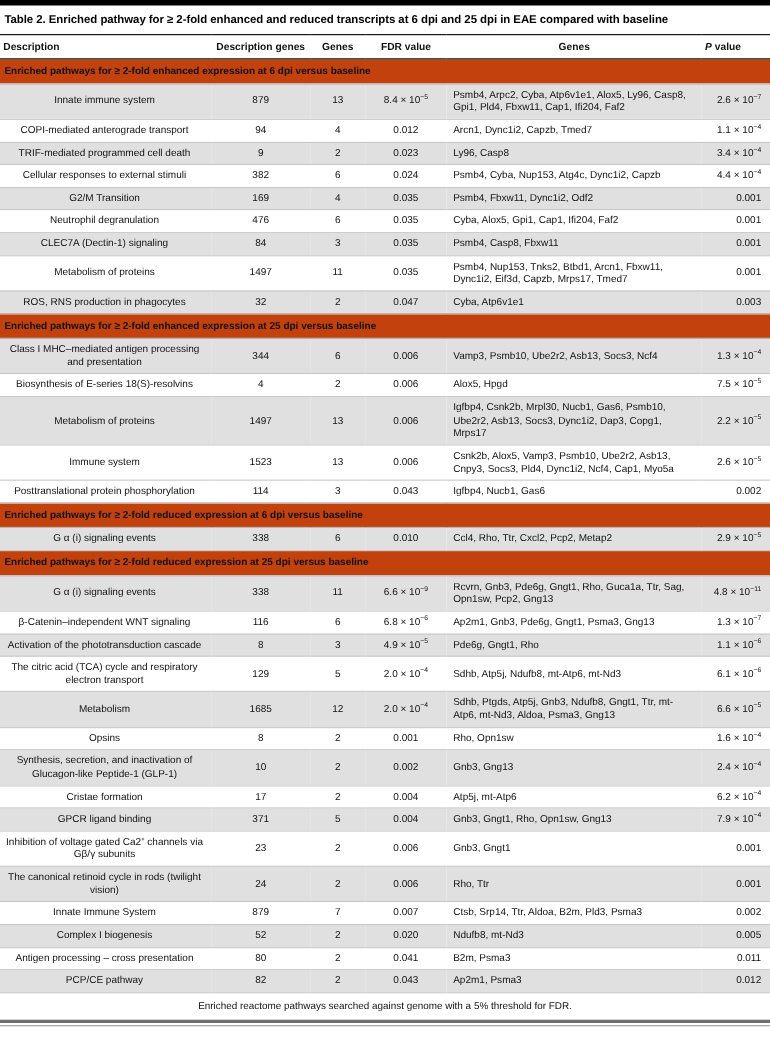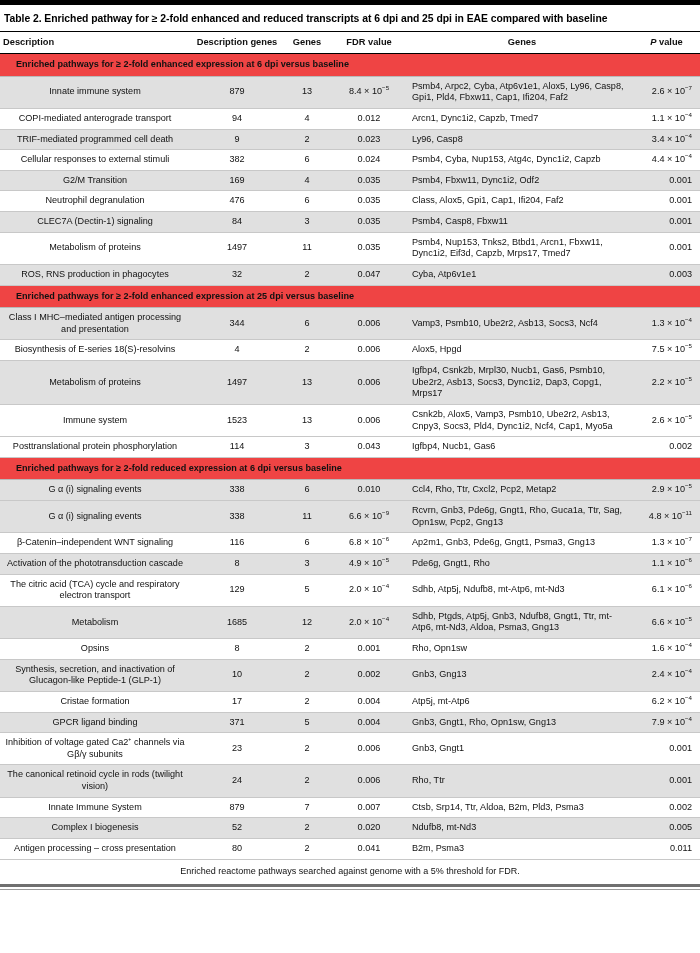--- a/index.html
+++ b/index.html
@@ -51,29 +51,29 @@
     font-size: 9.3px;
     font-weight: bold;
     text-align: center;
     padding: 5px 3px 6px 3px;
     border-top: 1.2px solid #000;
     border-bottom: 1.2px solid #000;
     vertical-align: bottom;
     white-space: nowrap;
   }
   thead th.th-desc { text-align: left; }
-  thead th.th-p { text-align: center; padding-right: 8px; }
+  thead th.th-p { text-align: left; padding-right: 8px; }
   thead th.th-p .ital { font-style: italic; }
 
   tr.section td {
     font-size: 9.1px;
     font-weight: bold;
-    padding: 5px 4px 5px 16px;
+    padding: 5px 4px 5px 4px;
     border-bottom: 0.8px solid #b9b9b9;
-    background: #ef4444;
+    background: #c2410c;
     text-align: left;
   }
   tr.section.first td { border-top: none; }
 
   tbody td {
     padding: 4px 3px;
     vertical-align: middle;
     line-height: 1.28;
     border-bottom: 0.8px solid #c8c8c8;
   }
@@ -187,21 +187,21 @@
           <td class="num">4</td>
           <td class="num">0.035</td>
           <td class="glist">Psmb4, Fbxw11, Dync1i2, Odf2</td>
           <td class="pval">0.001</td>
         </tr>
         <tr class="data plain">
           <td class="desc">Neutrophil degranulation</td>
           <td class="num">476</td>
           <td class="num">6</td>
           <td class="num">0.035</td>
-          <td class="glist">Class, Alox5, Gpi1, Cap1, Ifi204, Faf2</td>
+          <td class="glist">Cyba, Alox5, Gpi1, Cap1, Ifi204, Faf2</td>
           <td class="pval">0.001</td>
         </tr>
         <tr class="data shaded">
           <td class="desc">CLEC7A (Dectin-1) signaling</td>
           <td class="num">84</td>
           <td class="num">3</td>
           <td class="num">0.035</td>
           <td class="glist">Psmb4, Casp8, Fbxw11</td>
           <td class="pval">0.001</td>
         </tr>
@@ -268,20 +268,23 @@
           <td colspan="6">Enriched pathways for ≥ 2-fold reduced expression at 6 dpi versus baseline</td>
         </tr>
         <tr class="data shaded">
           <td class="desc">G α (i) signaling events</td>
           <td class="num">338</td>
           <td class="num">6</td>
           <td class="num">0.010</td>
           <td class="glist">Ccl4, Rho, Ttr, Cxcl2, Pcp2, Metap2</td>
           <td class="pval">2.9 × 10<sup>−5</sup></td>
         </tr>
+        <tr class="section">
+          <td colspan="6">Enriched pathways for ≥ 2-fold reduced expression at 25 dpi versus baseline</td>
+        </tr>
         <tr class="data shaded">
           <td class="desc">G α (i) signaling events</td>
           <td class="num">338</td>
           <td class="num">11</td>
           <td class="num">6.6 × 10<sup>−9</sup></td>
           <td class="glist">Rcvrn, Gnb3, Pde6g, Gngt1, Rho, Guca1a, Ttr, Sag, Opn1sw, Pcp2, Gng13</td>
           <td class="pval">4.8 × 10<sup>−11</sup></td>
         </tr>
         <tr class="data plain">
           <td class="desc">β-Catenin–independent WNT signaling</td>
@@ -380,20 +383,28 @@
           <td class="pval">0.005</td>
         </tr>
         <tr class="data plain">
           <td class="desc">Antigen processing – cross presentation</td>
           <td class="num">80</td>
           <td class="num">2</td>
           <td class="num">0.041</td>
           <td class="glist">B2m, Psma3</td>
           <td class="pval">0.011</td>
         </tr>
+        <tr class="data shaded">
+          <td class="desc">PCP/CE pathway</td>
+          <td class="num">82</td>
+          <td class="num">2</td>
+          <td class="num">0.043</td>
+          <td class="glist">Ap2m1, Psma3</td>
+          <td class="pval">0.012</td>
+        </tr>
         <tr class="footnote-row">
           <td colspan="6">Enriched reactome pathways searched against genome with a 5% threshold for FDR.</td>
         </tr>
       </tbody>
   </table>
 
   <div class="bottom-rule"></div>
   <div class="bottom-rule2"></div>
 </div>
 

